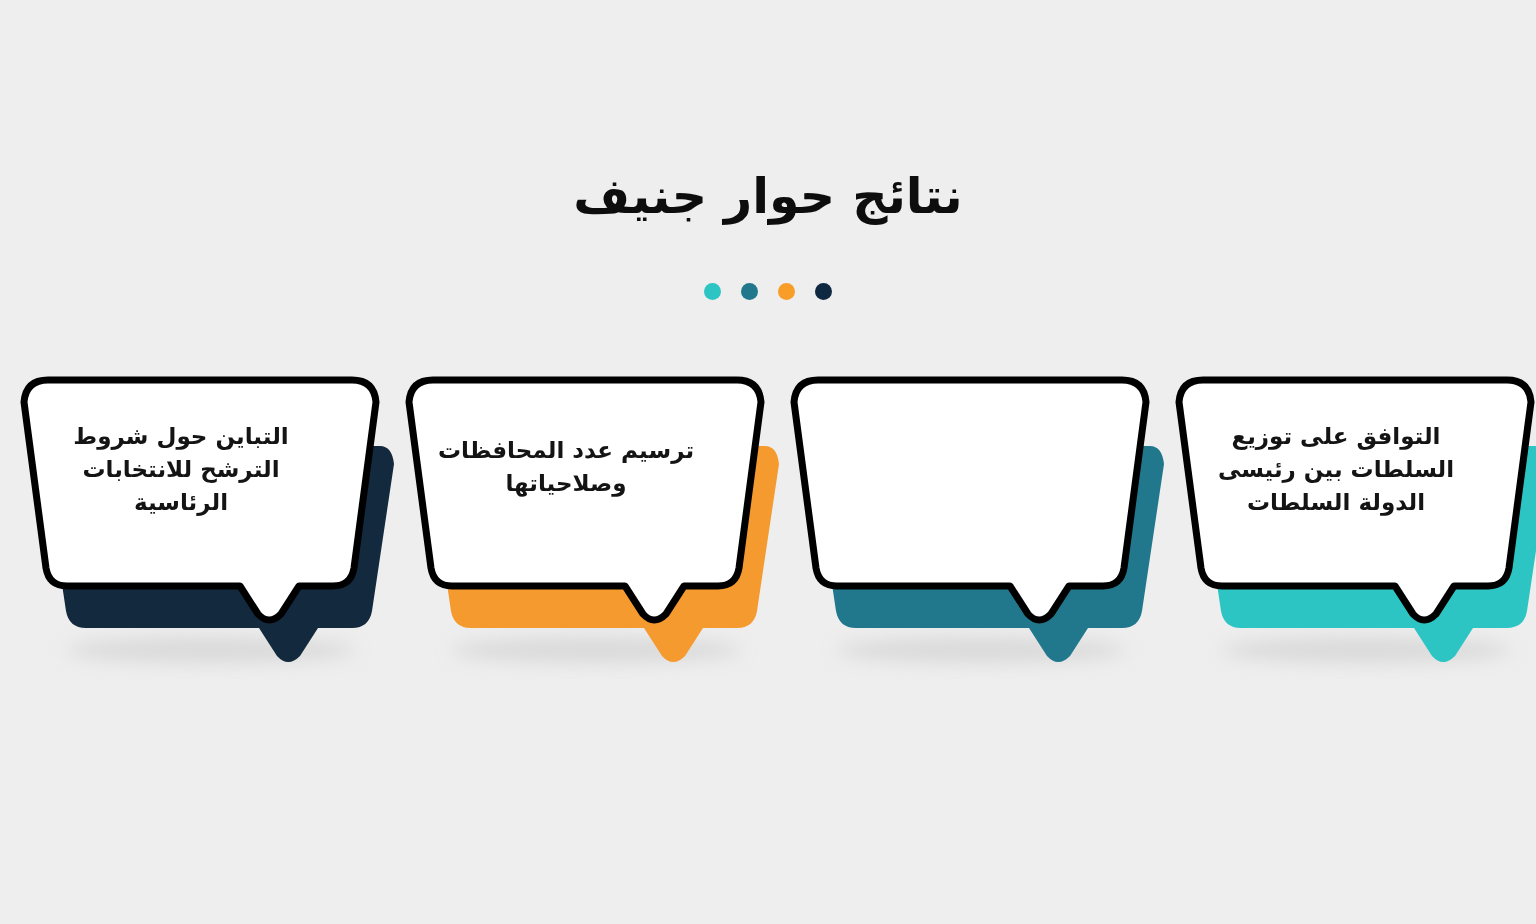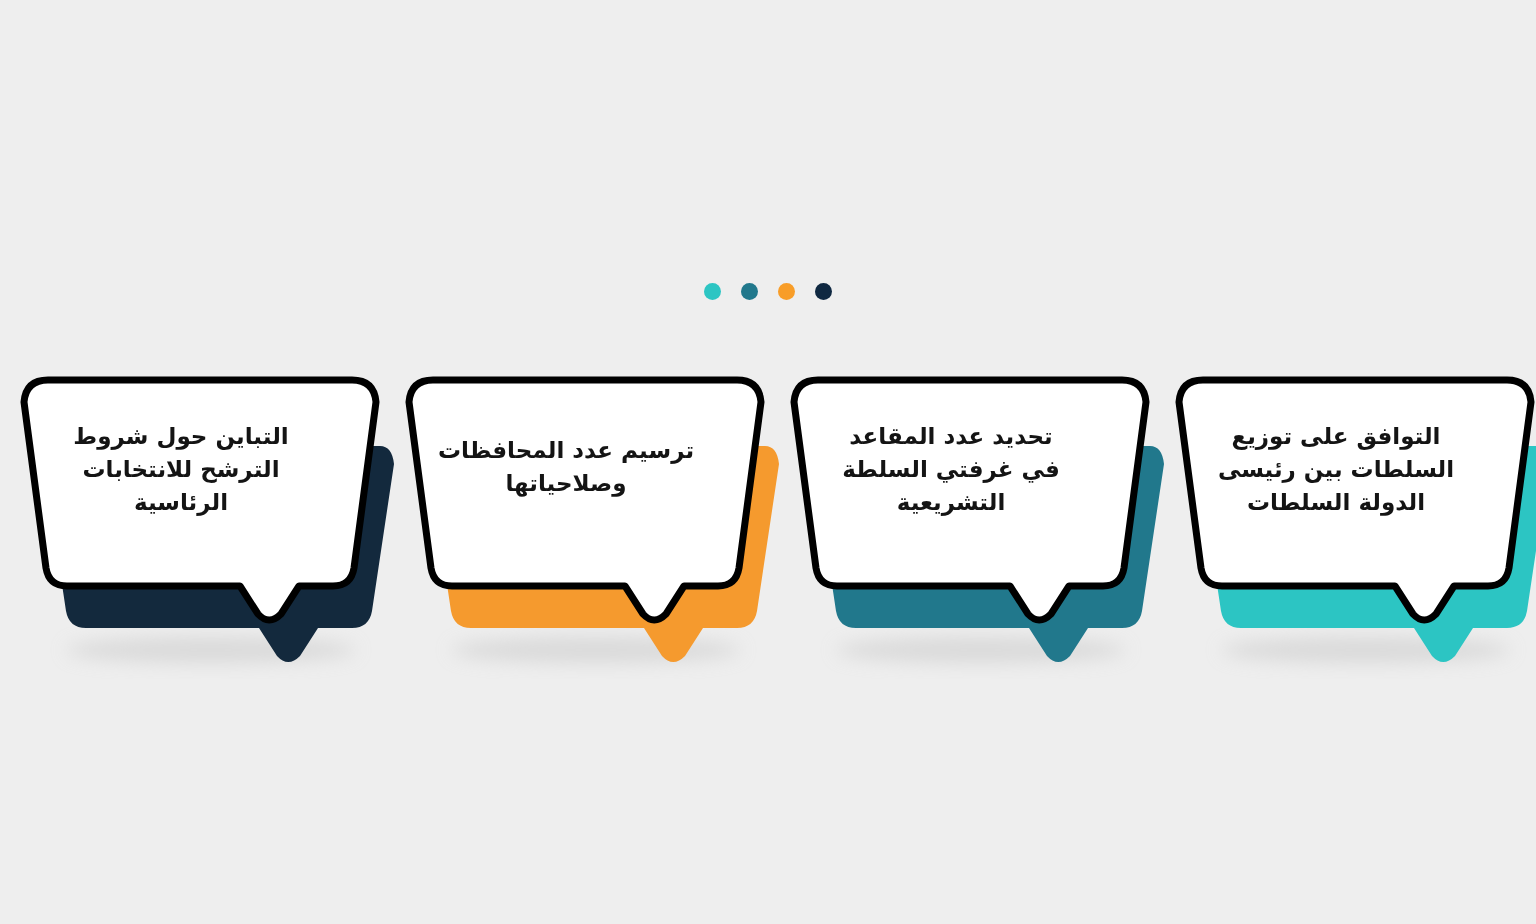--- a/index.html
+++ b/index.html
@@ -104,20 +104,23 @@
   }
   .bubble-wrap.b1 .bubble-text { top: 62px; }
   .bubble-wrap.b2 .bubble-text { top: 48px; }
   .bubble-wrap.b3 .bubble-text { top: 48px; }
 </style>
 </head>
 <body style="background: rgb(238, 238, 238);">
 
 <div class="slide">
 
+  <div class="title-block">
+    <h1 class="page-title" style="color: rgb(13, 13, 13);">نتائج حوار جنيف</h1>
+  </div>
 
   <div class="dot-row">
     <span class="dot" style="background: rgb(15, 40, 65);"></span>
     <span class="dot" style="background: rgb(248, 157, 40);"></span>
     <span class="dot" style="background: rgb(33, 120, 140);"></span>
     <span class="dot" style="background: rgb(44, 197, 195);"></span>
   </div>
 
   <div class="bubbles">
 
@@ -156,23 +159,20 @@
       <svg class="bubble-svg" viewBox="0 0 386 290" xmlns="http://www.w3.org/2000/svg">
         <defs>
           <filter id="sh2" x="-40%" y="-40%" width="180%" height="200%">
             <feGaussianBlur in="SourceGraphic" stdDeviation="9"></feGaussianBlur>
           </filter>
         </defs>
         <ellipse class="ground-shadow" cx="203" cy="278" rx="145" ry="13" fill="#c9c9c9" opacity="0.55" filter="url(#sh2)"></ellipse>
         <path class="accent-layer" d="M36 40 Q24 40 22 58 L44 205 Q47 222 64 222 L237 222 L255 250 Q266 262 278 250 L296 222 L330 222 Q347 222 350 205 L372 58 Q370 40 358 40 Z" transform="translate(14,34)" fill="#21788c"></path>
         <path class="bubble-body" d="M40 8 Q18 8 16 30 L38 196 Q41 214 59 214 L232 214 L250 242 Q261 254 273 242 L291 214 L325 214 Q343 214 346 196 L368 30 Q366 8 344 8 Z" stroke="#000000" stroke-width="7" stroke-linejoin="round" fill="#ffffff"></path>
       </svg>
-      <div class="bubble-text">تحديد عدد المقاعد
-في غرفتي السلطة
-التشريعية</div>
     </div>
 
     <div class="bubble-wrap b3">
       <svg class="bubble-svg" viewBox="0 0 386 290" xmlns="http://www.w3.org/2000/svg">
         <defs>
           <filter id="sh3" x="-40%" y="-40%" width="180%" height="200%">
             <feGaussianBlur in="SourceGraphic" stdDeviation="9"></feGaussianBlur>
           </filter>
         </defs>
         <ellipse class="ground-shadow" cx="203" cy="278" rx="145" ry="13" fill="#c9c9c9" opacity="0.55" filter="url(#sh3)"></ellipse>

